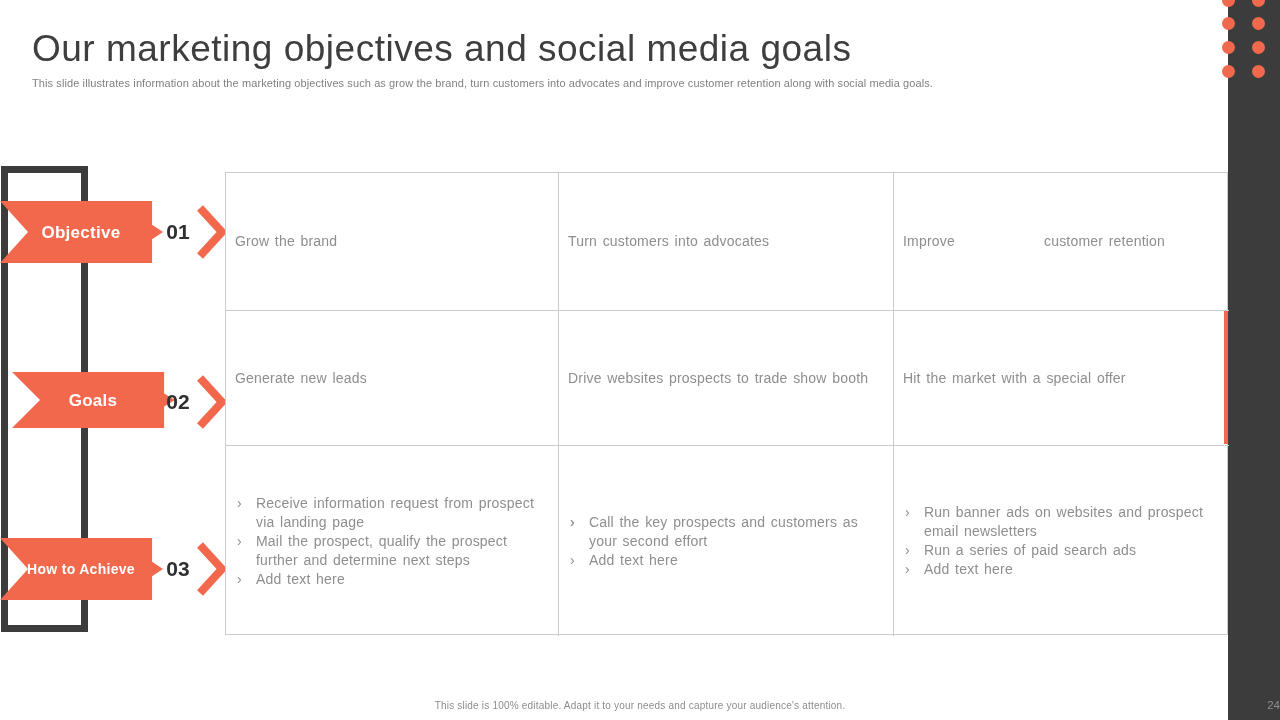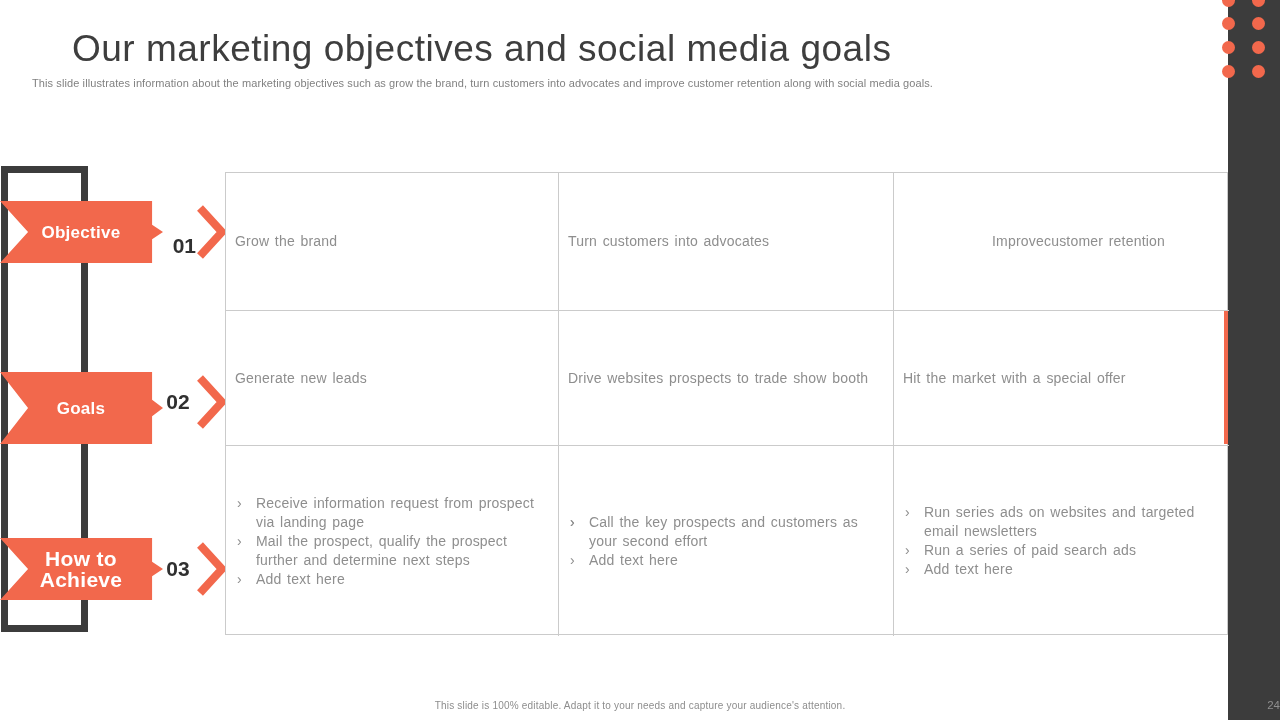--- a/index.html
+++ b/index.html
@@ -2,21 +2,21 @@
 <html><head>
 <meta charset="utf-8">
 <style>
   html,body { margin:0; padding:0; background:#ffffff; }
   .slide {
     position:relative; width:1280px; height:720px; background:#ffffff;
     overflow:hidden; font-family:"Liberation Sans", sans-serif;
   }
   .title {
     position:absolute; left:32px; top:27px; width:960px;
-    font-size:37px; line-height:44px; color:#3e3e3e; letter-spacing:.5px; font-weight:400;margin-left:40px;
+    font-size:37px; line-height:44px; color:#3e3e3e; letter-spacing:.5px; font-weight:400;
   }
   .subtitle {
     position:absolute; left:32px; top:77px; width:1000px;
     font-size:11px; color:#818181; letter-spacing:.1px;
   }
   .sidebar { position:absolute; left:1228px; top:0; width:52px; height:720px; background:#3c3c3c; }
   .dot { position:absolute; width:13px; height:13px; border-radius:50%; background:#f2684c; }
   .frame {
     position:absolute; left:1px; top:166px; width:73px; height:452px;
     border:7px solid #3c3c3c; background:transparent;
@@ -24,44 +24,44 @@
   .ribbon {
     position:absolute; left:0; width:163px; background:#f2684c;
     clip-path: polygon(0 0, 93.3% 0, 93.3% 38.5%, 100% 50%, 93.3% 61.5%, 93.3% 100%, 0 100%, 17.2% 50%);
     display:flex; align-items:center;
   }
   .ribbon .lbl {
     width:118px; margin-left:22px; text-align:center; color:#ffffff;
     font-weight:bold; font-size:17px; line-height:21px; letter-spacing:.3px;
   }
   .r1 { top:201px; height:62px; }
-  .r2 { top:372px; height:72px; }
+  .r2 { top:372px; height:56px;margin-left:12px; }
   .r3 { top:538px; height:62px; }
-  .r3 .lbl { font-size:21px; }
+  .r3 .lbl { font-size:14px; }
   .num {
     position:absolute; left:160px; width:36px; height:26px; text-align:center;
     font-size:21px; line-height:26px; font-weight:bold; color:#303030;
   }
-  .n1 { top:233px;text-align:right; } .n2 { top:389px; } .n3 { top:556px; }
+  .n1 { top:219px; } .n2 { top:389px; } .n3 { top:556px; }
   .chev { position:absolute; left:196px; width:30px; height:56px; }
   .c1 { top:204px; } .c2 { top:374px; } .c3 { top:541px; }
   .chev polyline { fill:none; stroke:#f2684c; stroke-width:8; stroke-linecap:butt; stroke-linejoin:miter; }
   .table {
     position:absolute; left:225px; top:172px; width:1003px; height:463px;
     display:grid; grid-template-columns:333px 335px 335px; grid-template-rows:138px 135px 190px;
     border:1px solid #cbcbcb; box-sizing:border-box; background:#ffffff;
   }
   .cell {
     border-right:1px solid #cbcbcb; border-bottom:1px solid #cbcbcb; box-sizing:border-box;
     display:flex; align-items:center; padding:0 8px 0 9px;
     font-size:14px; color:#8e8e8e; word-spacing:1.5px; letter-spacing:.2px; line-height:19px;
   }
   .last-col { border-right:none; }
   .last-row { border-bottom:none; }
-  .cell.split { justify-content:flex-end; padding-right:64px; }
+  .cell.split { justify-content:space-between; padding-right:64px; }
   .accent-edge { position:absolute; left:1224px; top:311px; width:4px; height:133px; background:#f2684c; }
   ul.blist { list-style:none; margin:0; padding:0; }
   ul.blist li { position:relative; padding-left:21px; line-height:19px; }
   .w1 li { max-width:278px; }
   .w2 li { max-width:300px; }
   .blt { position:absolute; left:2px; top:0; color:#8e8e8e; }
   .footer {
     position:absolute; left:0; top:700px; width:1280px; text-align:center;
     font-size:10px; color:#8d8d8d; letter-spacing:.2px;
   }
@@ -157,21 +157,21 @@
           <span class="blt">›</span>
           <span>Add text here</span>
         </li>
         </ul>
     </div>
     <div class="cell last-row last-col">
       <ul class="blist w2">
 
       <li style="">
           <span class="blt">›</span>
-          <span>Run series ads on websites and targeted email newsletters</span>
+          <span>Run banner ads on websites and prospect email newsletters</span>
         </li>
           <li style="">
           <span class="blt">›</span>
           <span>Run a series of paid search ads</span>
         </li>
           <li style="">
           <span class="blt">›</span>
           <span>Add text here</span>
         </li>
         </ul>

